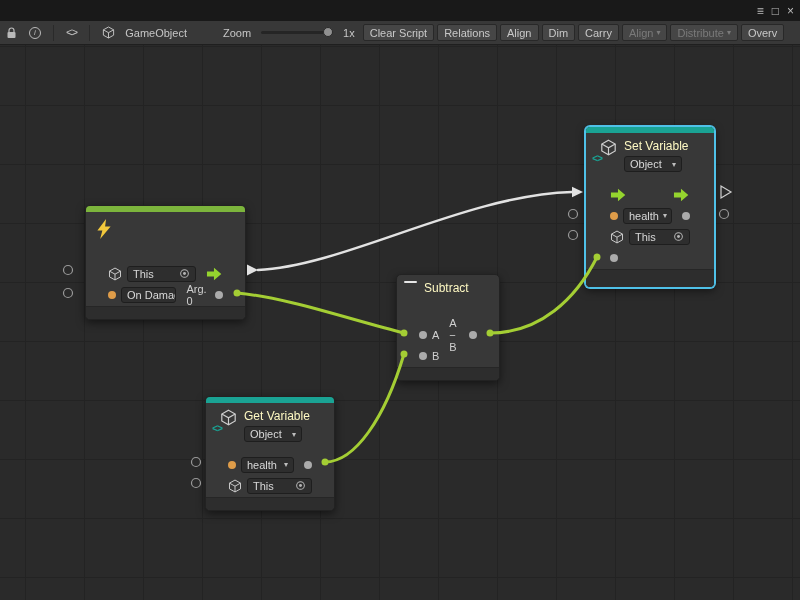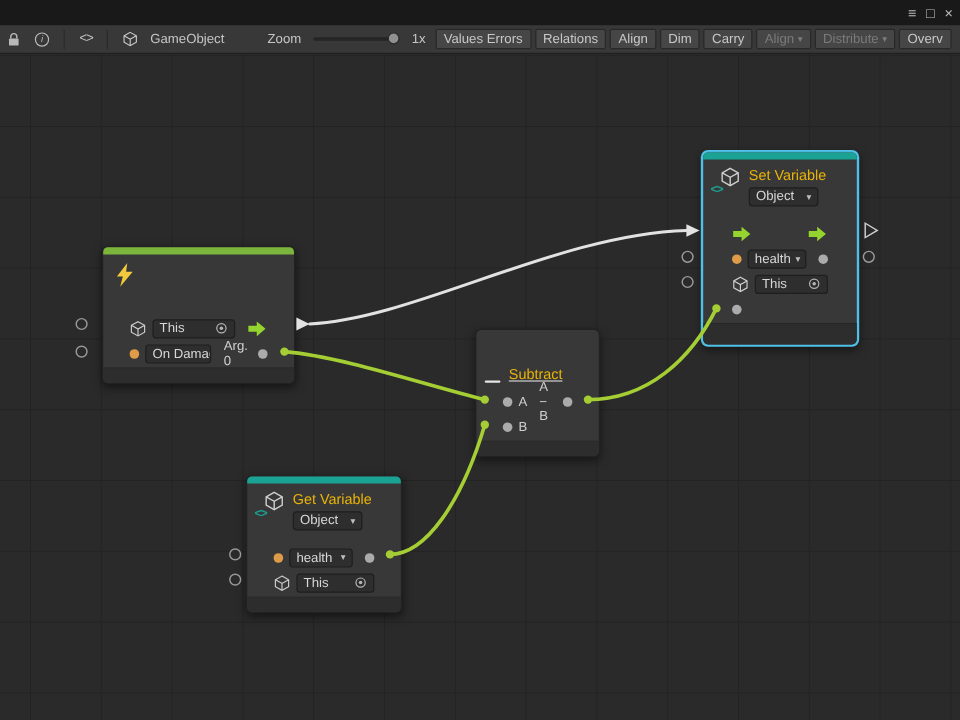--- a/index.html
+++ b/index.html
@@ -44,21 +44,21 @@
   .wtri{fill:#E2E2E2;}
   
   .node{position:absolute;background:#383838;border:1px solid #222;border-radius:5px;
     box-shadow:0 3px 8px rgba(0,0,0,.5);z-index:2;font-size:11px;color:#D0D0D0;}
   .node.selected{border:1px solid var(--selection);box-shadow:0 0 0 1px var(--selection),0 3px 8px rgba(0,0,0,.5);}
   .strip{height:6px;border-radius:4px 4px 0 0;}
   .strip.event{background:var(--event-accent);}
   .strip.variable{background:var(--variable-accent);}
   .nhead{display:flex;gap:7px;padding:6px 7px 4px 7px;align-items:flex-start;}
   .nhead .ncol{display:flex;flex-direction:column;gap:3px;}
-  .ntitle{font-size:12px;color:#eab308;white-space:nowrap;}
+  .ntitle{font-size:12px;color:#fef9c3;white-space:nowrap;}
   .nsub{display:flex;align-items:center;gap:5px;color:#C9C9C9;}
   .nbody{padding:1px 16px;}
   .row{display:flex;align-items:center;height:21px;padding:0 6px;gap:5px;}
   .row.pad8{padding:0 8px;}
   .nfoot{height:13px;background:#2d2d2d;border-top:1px solid #262626;border-radius:0 0 4px 4px;}
   .sp{flex:1;}
   .dot{width:8px;height:8px;border-radius:50%;flex:0 0 auto;}
   .dot.gray{background:var(--port-gray);}
   .dot.orange{background:var(--port-orange);}
   .field{display:flex;align-items:center;gap:4px;background:#2E2E2E;border:1px solid #1E1E1E;border-radius:3px;
@@ -124,21 +124,21 @@
       </svg>
   </span>
   <span class="tb-label">GameObject</span>
   <span class="tb-label" style="margin-left:28px;">Zoom</span>
   <span class="slider">
       <span class="knob"></span>
     </span>
   <span class="tb-label">1x</span>
   <span class="btn-group">
     <span class="tb-btn">
-        <span>Values Errors</span>
+        <span>Clear Script</span>
       </span>
     <span class="tb-btn">
         <span>Relations</span>
       </span>
     <span class="tb-btn">
         <span>Align</span>
       </span>
     <span class="tb-btn">
         <span>Dim</span>
       </span>
@@ -197,21 +197,21 @@
         </span>
         <span class="sp"></span>
         <span>Arg. 0</span>
         <span class="dot gray"></span>
       </div>
     </div>
     <div class="nfoot"></div>
   </div>
 
   <div class="node" style="left:396px;top:229px;width:104px;">
-    <div class="nhead" style="height:48px;align-items:flex-end;text-decoration:underline;">
+    <div class="nhead" style="height:48px;align-items:flex-start;">
       <span class="minus-ico"></span>
       <span class="ntitle">Subtract</span>
     </div>
     <div class="nbody">
       <div class="row">
         <span class="dot gray"></span>
         <span>A</span>
         <span class="sp"></span>
         <span>A − B</span>
         <span class="dot gray"></span>

